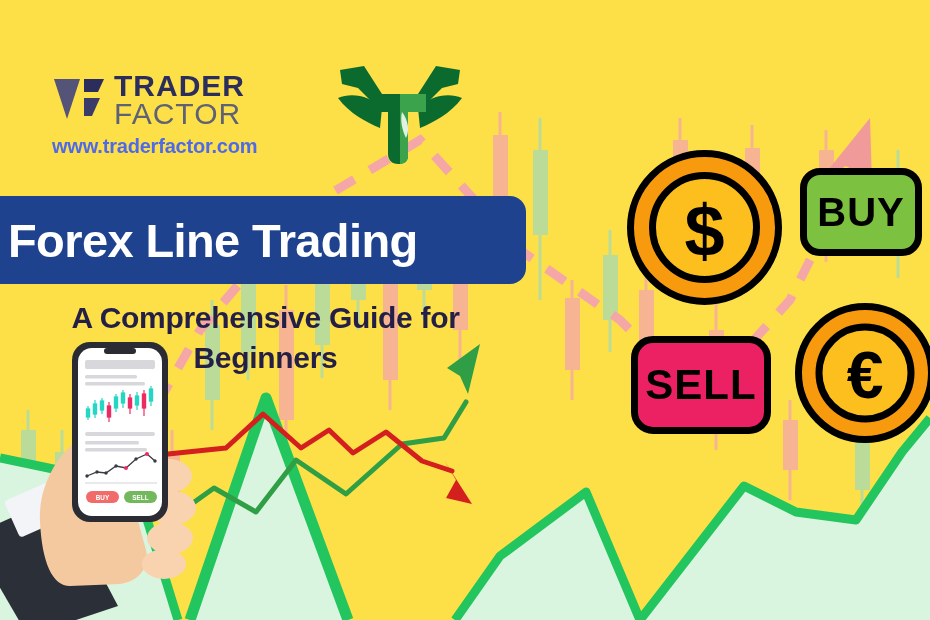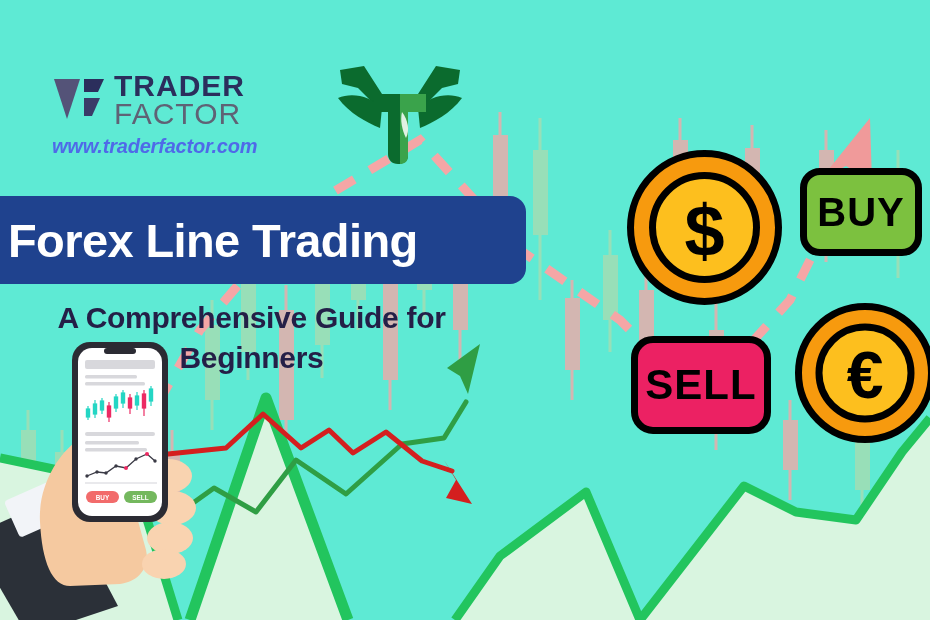--- a/index.html
+++ b/index.html
@@ -1,56 +1,56 @@
 <!DOCTYPE html>
 <html><head>
 <meta charset="utf-8">
 <style>
   html,body{margin:0;padding:0;background:#fff;}
   body{font-family:"Liberation Sans",sans-serif;}
   #stage{
     position:relative;width:930px;height:620px;overflow:hidden;
-    background:#5eead4;
+    background:#fde047;
   }
   #bg-svg{position:absolute;inset:0;width:930px;height:620px;}
 
   
   .brand{position:absolute;left:52px;top:72px;width:290px;}
   .brand-row{display:flex;align-items:center;gap:10px;}
   .brand-mark{width:52px;height:50px;flex:0 0 auto;}
   .brand-words{line-height:0.92;}
   .brand-trader{
     font-size:30px;font-weight:bold;letter-spacing:1px;color:#2b2e5c;
     font-family:"Liberation Sans",sans-serif;
   }
   .brand-factor{
     font-size:30px;font-weight:normal;letter-spacing:1px;color:#5f6275;
     font-family:"Liberation Sans",sans-serif;
   }
   .brand-url{
     margin-top:8px;font-size:20px;font-weight:bold;color:#4f6ae8;
-    letter-spacing:-0.2px;font-family:"Liberation Sans",sans-serif;font-style:italic;
+    letter-spacing:-0.2px;font-family:"Liberation Sans",sans-serif;
   }
 
   
   .bull{position:absolute;left:330px;top:52px;width:140px;height:115px;}
 
   
   .title-banner{
     position:absolute;left:-14px;top:196px;width:540px;height:88px;
     background:#1f428e;border-radius:16px;
     display:flex;align-items:center;
   }
   .title-text{
     color:#ffffff;font-size:47px;font-weight:bold;
     letter-spacing:-0.6px;padding-left:22px;white-space:nowrap;
     font-family:"Liberation Sans",sans-serif;
   }
   .subtitle{
-    position:absolute;left:24px;top:298px;width:455px;
+    position:absolute;left:38px;top:298px;width:455px;
     text-align:center;color:#241f47;
     font-size:30px;font-weight:bold;line-height:1.32;
     letter-spacing:-0.3px;font-family:"Liberation Sans",sans-serif;
   }
 
   
   .coin{position:absolute;}
   .coin-dollar{left:627px;top:150px;width:155px;height:155px;}
   .coin-euro{left:795px;top:303px;width:140px;height:140px;}
 

